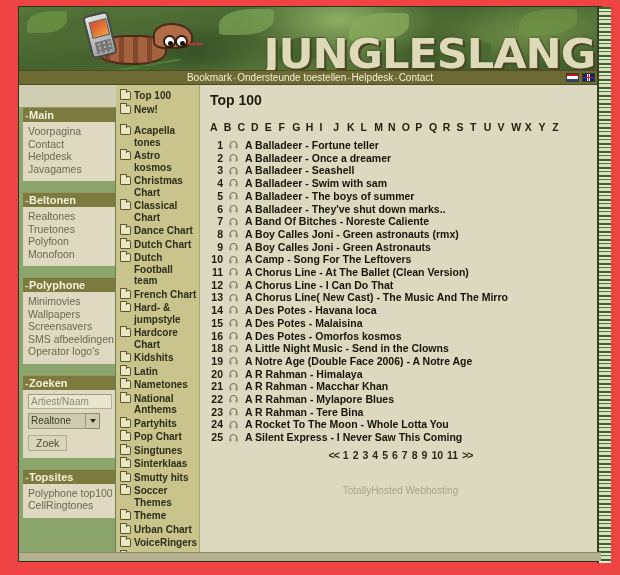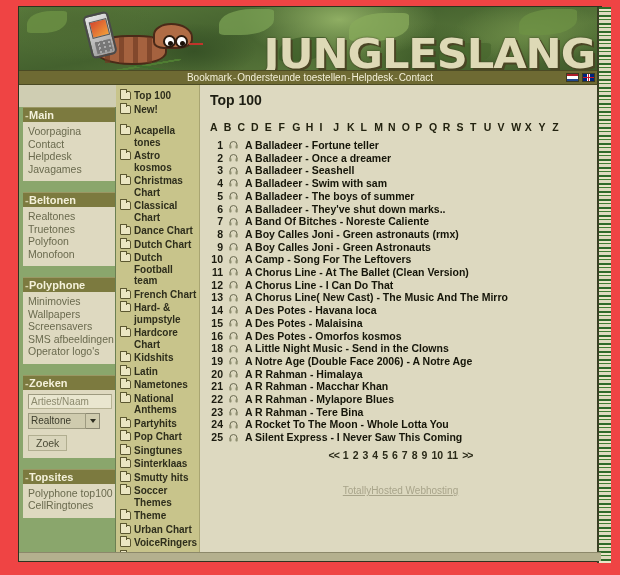--- a/index.html
+++ b/index.html
@@ -360,21 +360,20 @@
     margin: 0 2px;
     display: inline-block;
   }
   .pager .arrow { letter-spacing: -1px; }
   .pager .current { }
   .footer-note {
     margin-top: 24px;
     text-align: center;
     font-size: 10px;
     color: #a8a48a;
-    text-decoration: underline;
   }
 
   
   .fern {
     position: absolute;
     left: 597px; top: 7px;
     width: 14px; height: 556px;
     overflow: hidden;
   }
   .fern-inner {

